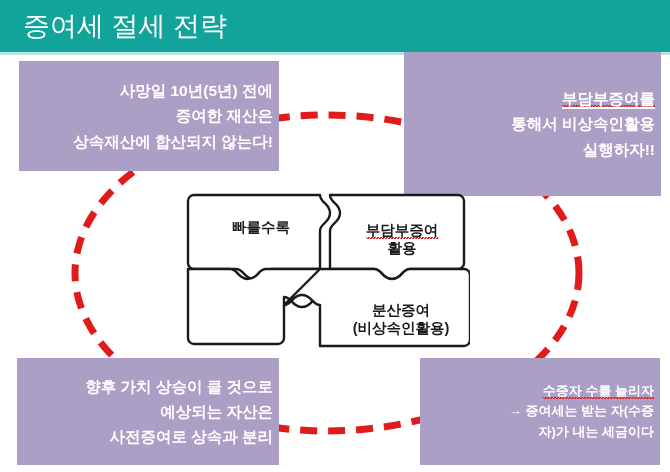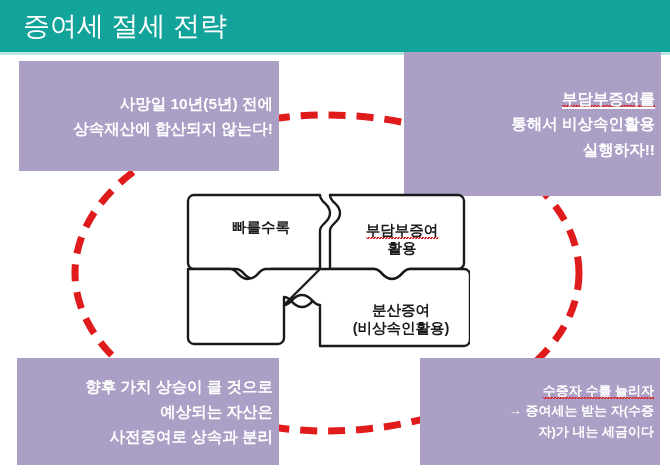--- a/index.html
+++ b/index.html
@@ -131,20 +131,21 @@
   <div id="header-bar"></div>
   <div id="header-underline"></div>
   <div id="page-title">증여세 절세 전략</div>
 
   <svg id="ellipse-layer" viewBox="0 0 670 472" xmlns="http://www.w3.org/2000/svg">
     <ellipse cx="327" cy="273" rx="252" ry="158" fill="none" stroke="#e01b1b" stroke-width="7" stroke-dasharray="17 11" stroke-linecap="butt"></ellipse>
   </svg>
 
   <div class="callout" id="callout-top-left">
     <span class="ln">사망일 10년(5년) 전에</span>
+    <span class="ln">증여한 재산은</span>
     <span class="ln">상속재산에 합산되지 않는다!</span>
   </div>
 
   <div class="callout" id="callout-top-right">
     <span class="ln"><span class="uline sq">부담부증여를</span></span>
     <span class="ln">통해서 비상속인활용</span>
     <span class="ln">실행하자!!</span>
   </div>
 
   <div class="callout" id="callout-bottom-left">

